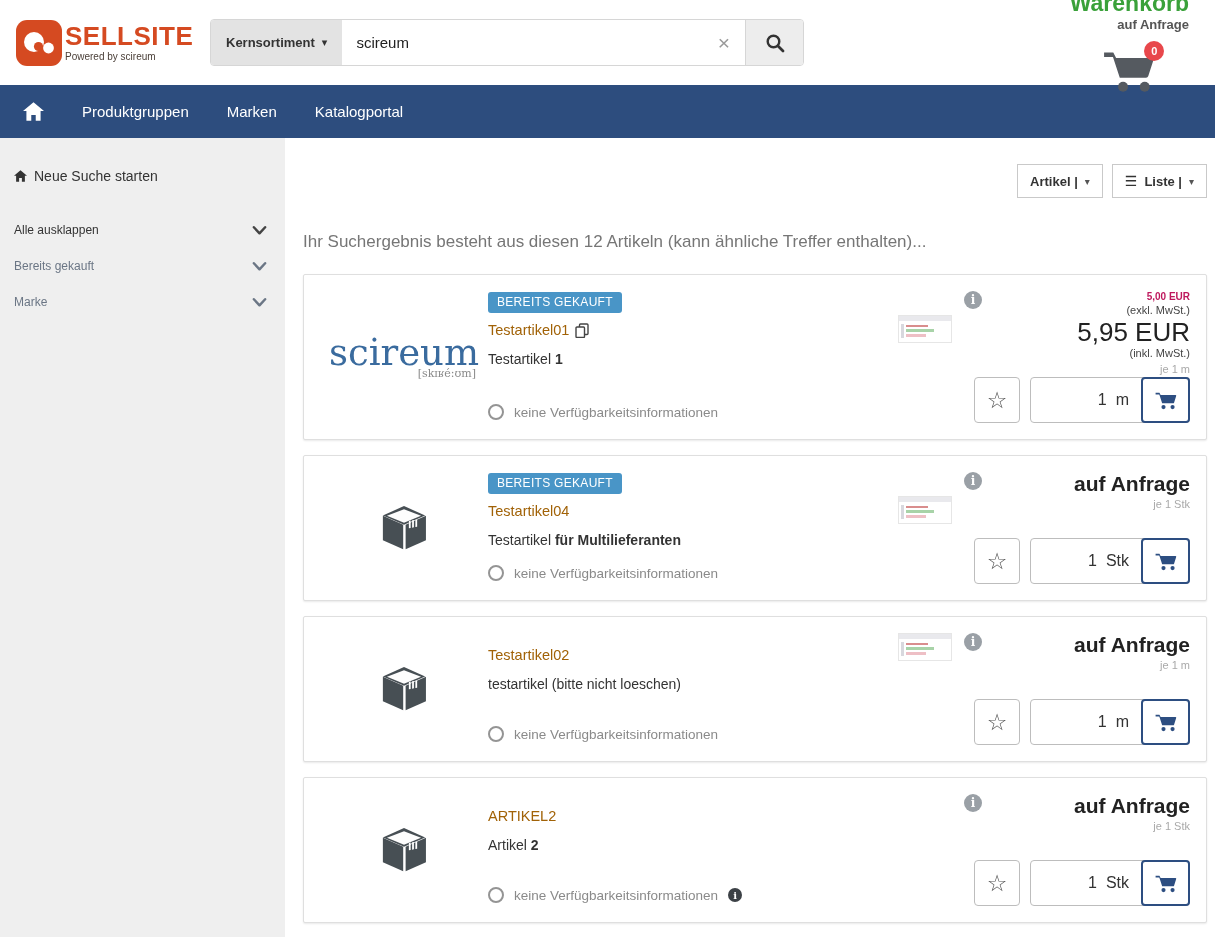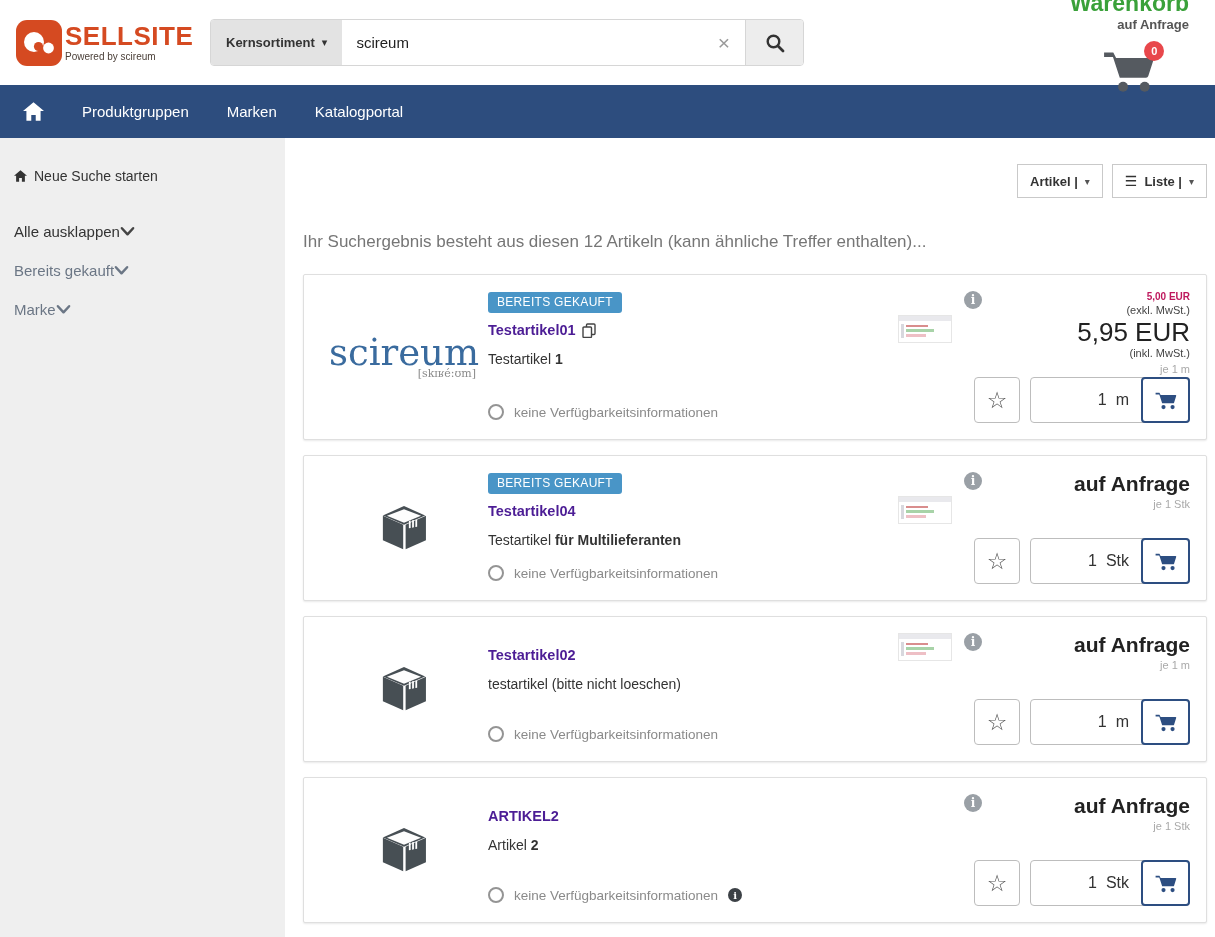--- a/index.html
+++ b/index.html
@@ -29,21 +29,21 @@
 
   
   .navbar { height:53px; background:#2d4d7e; display:flex; align-items:center; padding-left:23px; gap:38px; }
   .nav-item { color:#fff; font-size:15px; cursor:pointer; display:flex; align-items:center; }
 
   
   .main { display:flex; height:906px; }
   .sidebar { width:285px; flex:none; background:#efefef; padding:30px 16px 0 12px; }
   .side-new { display:flex; align-items:center; gap:7px; font-size:14px; color:#333; cursor:pointer; padding-left:2px; }
   .side-rows { margin-top:28px; }
-  .side-row { display:flex; align-items:center; justify-content:flex-start; padding:11px 2px; font-size:15px; cursor:pointer; }
+  .side-row { display:flex; align-items:center; justify-content:space-between; padding:11px 2px; font-size:12px; cursor:pointer; }
   .side-row.primary { color:#333; }
   .side-row.muted { color:#6b7685; }
   .side-row .chev { display:flex; }
 
   .content { flex:1; background:#fff; padding:26px 8px 0 18px; }
   .toolbar { display:flex; justify-content:flex-end; gap:9px; }
   .tool-btn { display:flex; align-items:center; gap:7px; background:#fff; border:1px solid #c9c9c9; border-radius:0; height:34px; padding:0 12px; font-size:13px; font-weight:bold; color:#333; cursor:pointer; }
   .tool-btn .caret { font-size:10px; color:#555; }
   .tool-btn .hamburger { font-size:14px; line-height:1; }
   .summary { margin-top:34px; font-size:17px; color:#767676; }
@@ -53,21 +53,21 @@
   .card { display:flex; border:1px solid #dfdfdf; border-radius:2px; box-shadow:0 1px 2px rgba(0,0,0,.09); padding:16px; min-height:146px; background:#fff; }
   .card.tall { min-height:166px; }
   .card-media { width:168px; flex:none; display:flex; align-items:center; justify-content:center; }
   .brand-logo { font-family:"DejaVu Serif","Liberation Serif",serif; color:#3a6b9e; }
   .brand-logo .bname { font-size:37px; line-height:1; }
   .brand-logo .bphon { font-size:11px; color:#8a8a8a; text-align:right; margin-top:-4px; padding-right:3px; }
 
   .card-info { flex:1; display:flex; flex-direction:column; align-items:flex-start; padding-top:1px; }
   .badge { background:#4995c7; color:#fff; font-size:12px; padding:3px 9px 4px; border-radius:3px; letter-spacing:.3px; }
   .title-row { display:flex; align-items:center; gap:6px; margin-top:9px; }
-  .card-info .title { font-size:14.5px; font-weight:bold; color:#4c1d95; }
+  .card-info .title { font-size:14.5px; font-weight:normal; color:#a16207; }
   .card-info .no-badge { margin-top:13px; }
   .subtitle { margin-top:13px; font-size:14px; color:#333; }
   .avail { margin-top:auto; display:flex; align-items:center; gap:10px; font-size:13.5px; color:#8a8a8a; padding-bottom:3px; }
   .avail-circle { width:16px; height:16px; border:2px solid #949494; border-radius:50%; flex:none; }
   .mini-info { width:14px; height:14px; border-radius:50%; background:#3c4146; color:#fff; font-size:10px; font-weight:bold; font-family:"DejaVu Serif",serif; display:inline-flex; align-items:center; justify-content:center; }
 
   .card-right { width:292px; flex:none; display:flex; flex-direction:column; }
   .cr-top { display:flex; align-items:flex-start; }
   .thumb-col { width:66px; flex:none; }
   .thumb { width:54px; height:28px; background:#fff; border:1px solid #e6e6e6; position:relative; overflow:hidden; cursor:pointer; }

